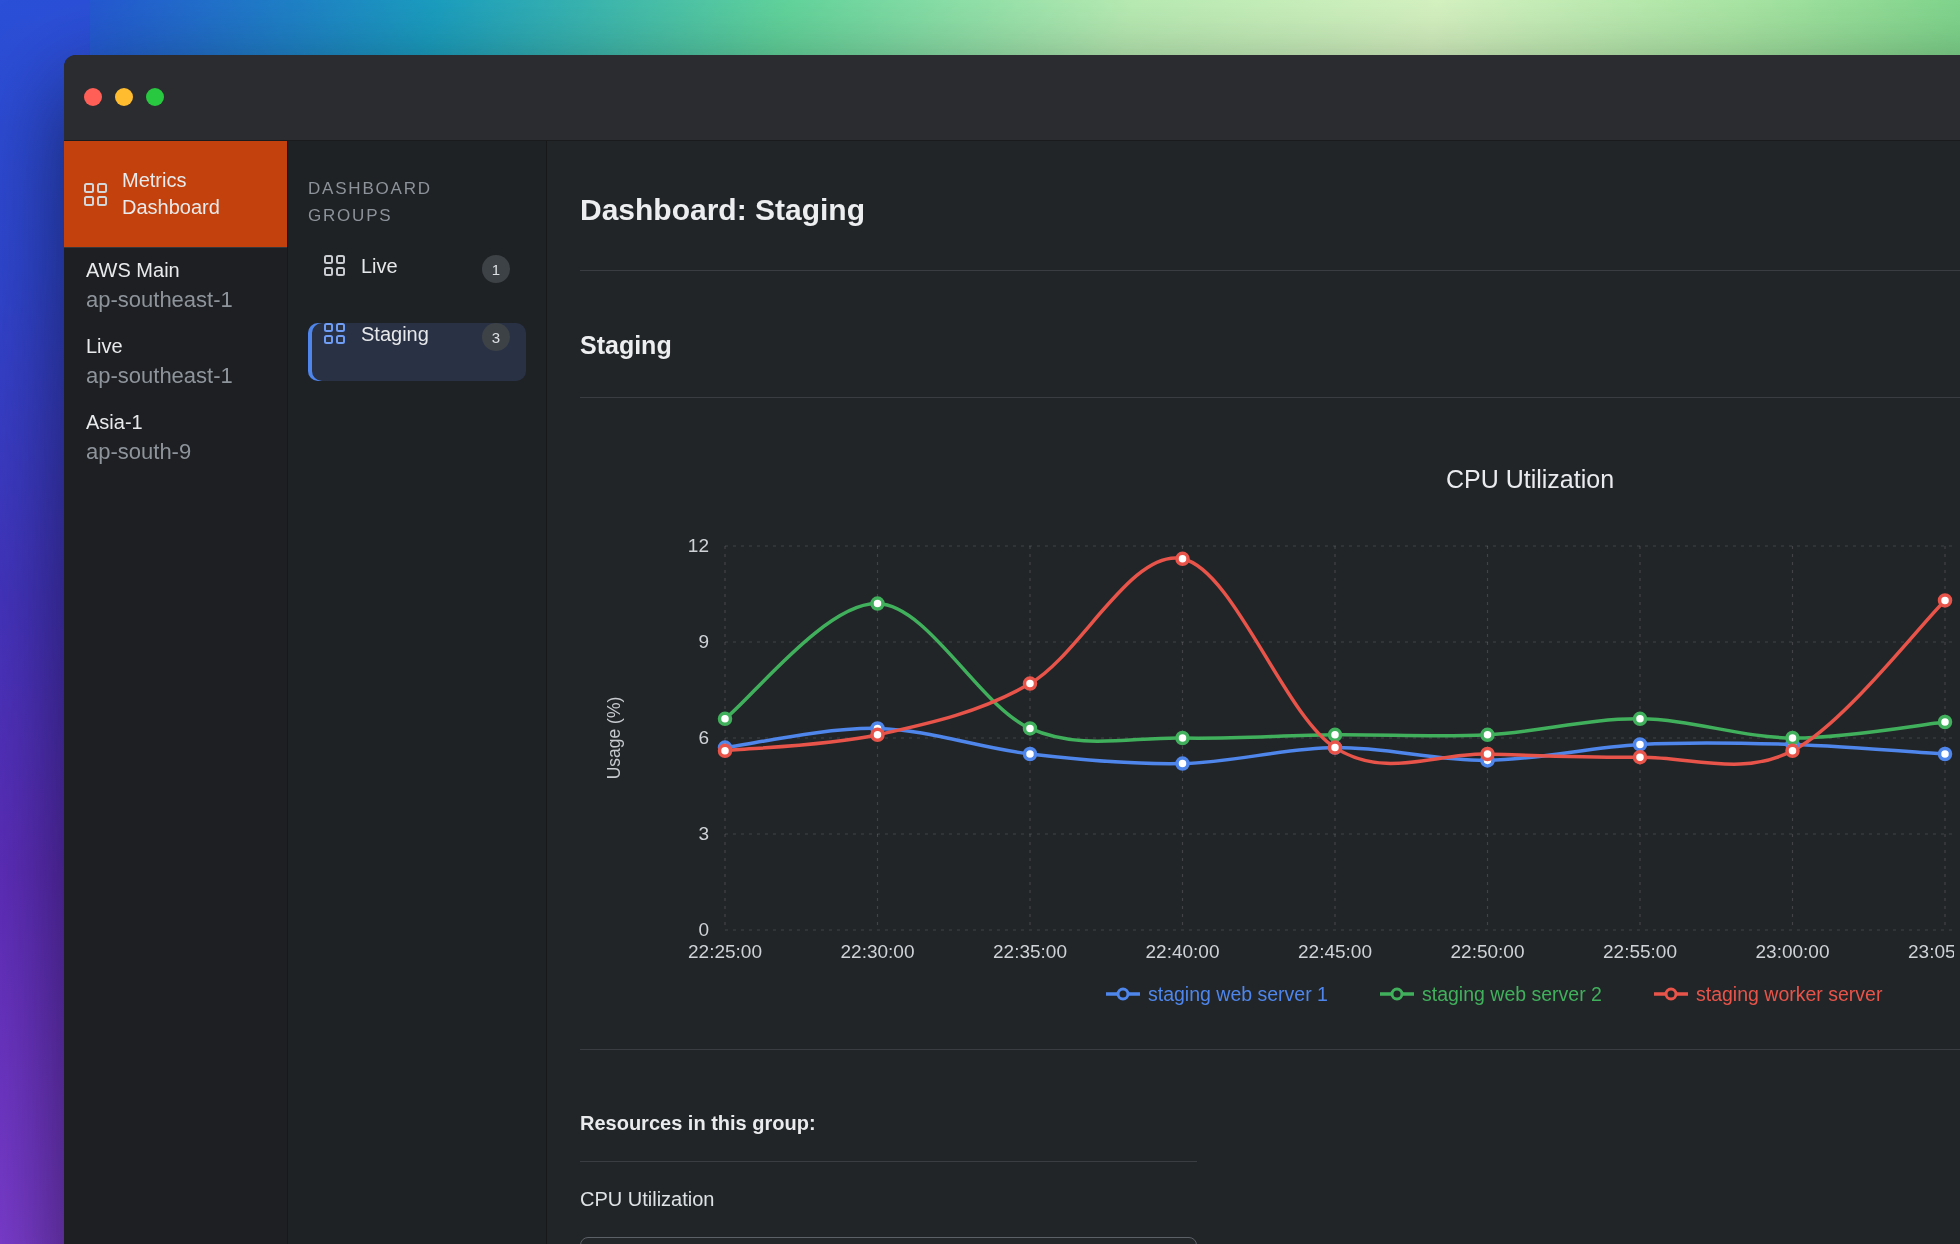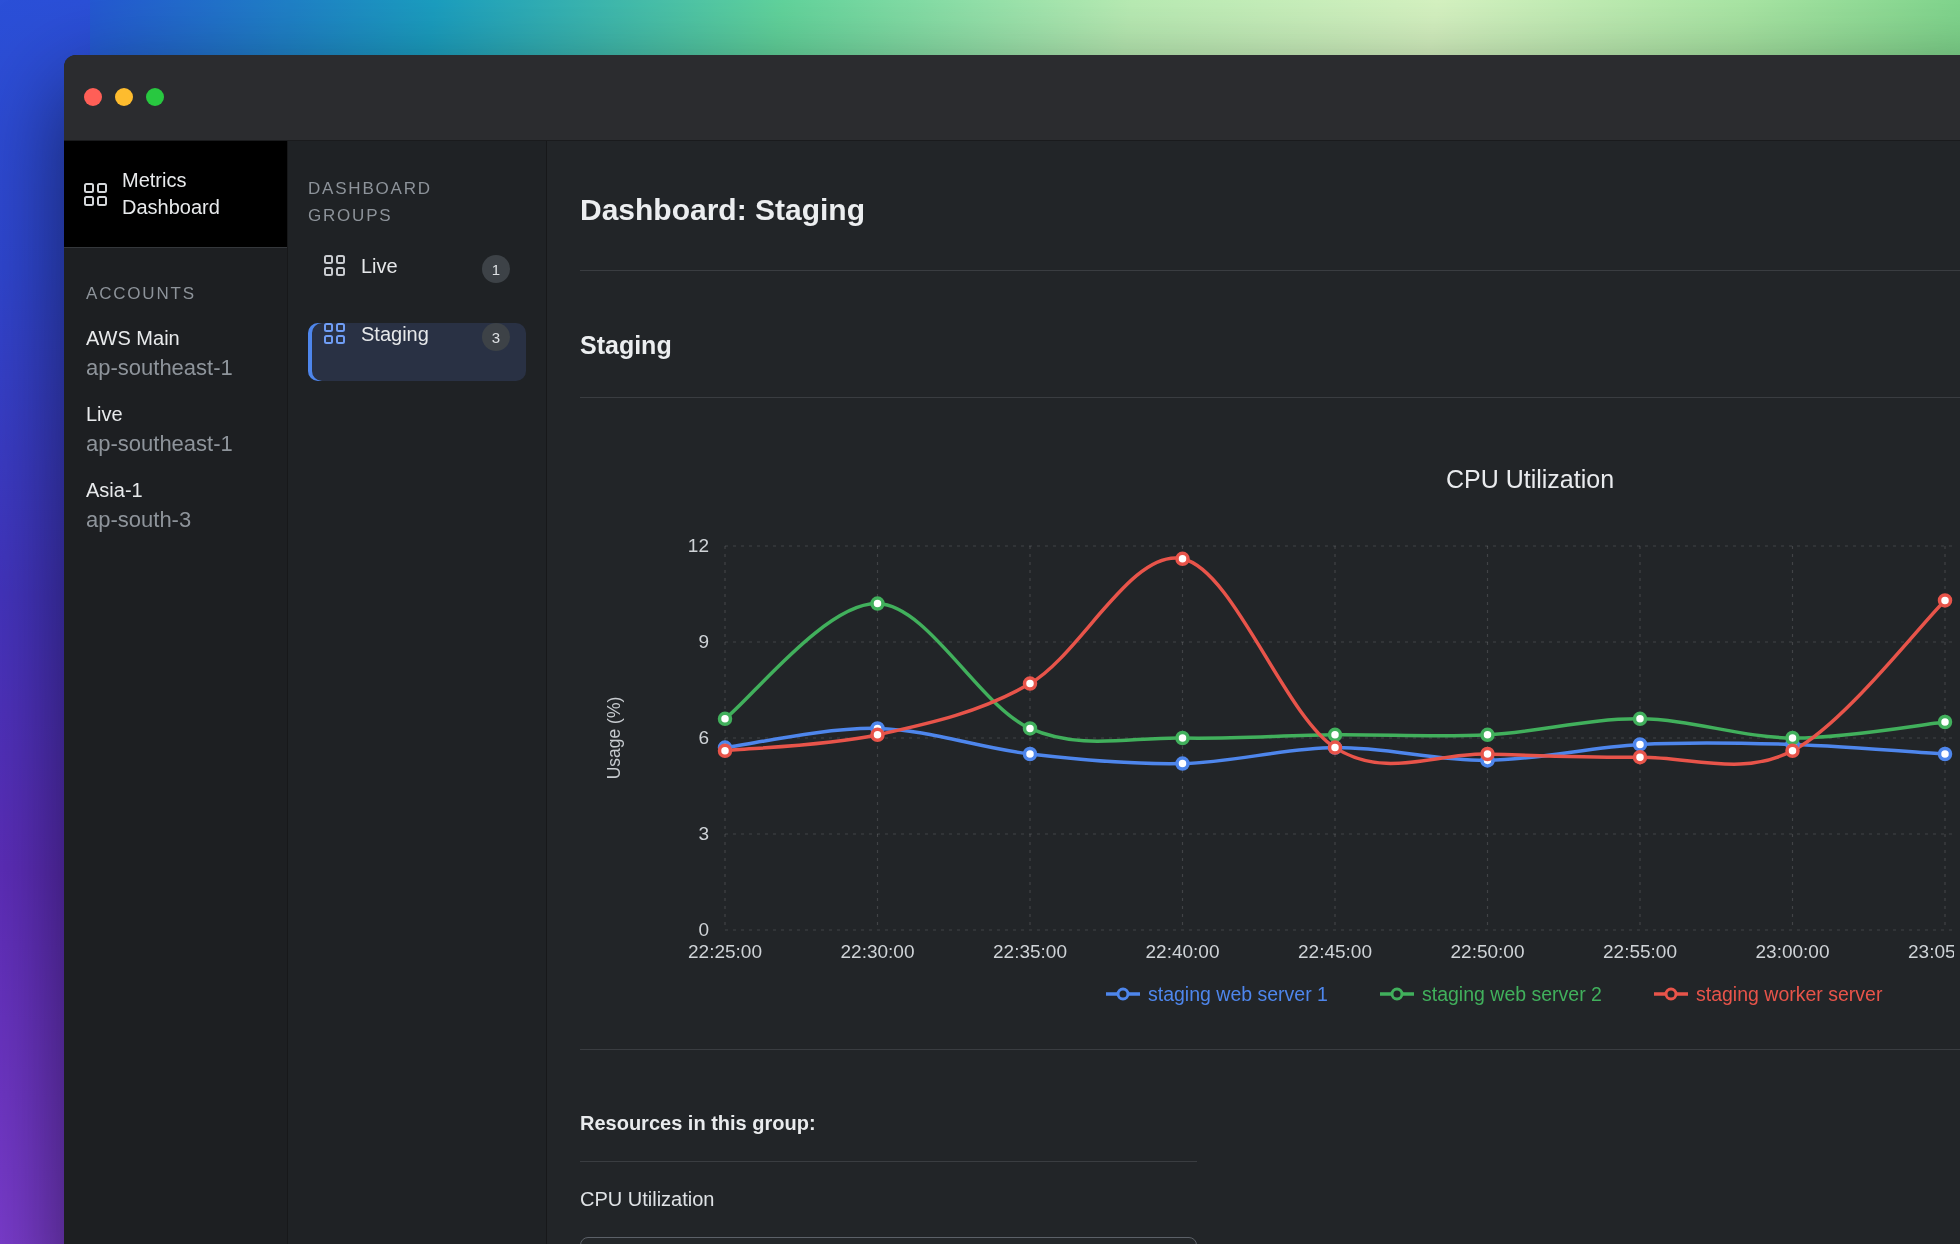--- a/index.html
+++ b/index.html
@@ -22,21 +22,21 @@
   .titlebar { height:86px; flex:none; background:#2b2c2f; border-bottom:1px solid #1a1b1d; position:relative; }
   .lights { position:absolute; left:20px; top:33px; display:flex; gap:13px; }
   .light { width:18px; height:18px; border-radius:50%; }
   .light.red { background:#ff5f57; }
   .light.yellow { background:#febc2e; }
   .light.green { background:#28c840; }
 
   .cols { flex:1; display:flex; min-height:0; }
 
   .sidebar { width:224px; flex:none; background:#1d1f22; border-right:1px solid #17181a; }
-  .app-tile { padding:26px 20px; background:#000000; border-bottom:1px solid #34373b; display:flex; align-items:center; gap:15px; cursor:default; }
+  .app-tile { padding:26px 20px; background:#c2410c; border-bottom:1px solid #34373b; display:flex; align-items:center; gap:15px; cursor:default; }
   .app-title { font-size:20px; line-height:1.35; color:#e8eaec; max-width:120px; }
   .grid-icon { display:grid; grid-template-columns:10px 10px; gap:3px; color:#d4d7da; flex:none; }
   .grid-icon i { display:block; width:10px; height:10px; border:2px solid currentColor; border-radius:2.5px; }
   .grid-icon.small { grid-template-columns:9px 9px; }
   .grid-icon.small i { width:9px; height:9px; }
 
   .section-label { font-size:17px; letter-spacing:1.8px; color:#8d939a; }
   .accounts-header { padding:36px 22px 12px; }
   .account { padding:11px 22px; cursor:pointer; }
   .account .name { font-size:20px; color:#e8eaec; margin-bottom:5px; }
@@ -88,33 +88,32 @@
     <div class="sidebar">
       <div class="app-tile">
         <span class="grid-icon">
             <i></i>
             <i></i>
             <i></i>
             <i></i>
           </span>
         <span class="app-title">Metrics Dashboard</span>
       </div>
-      <div class="section-label accounts-header">ACCOUNTS</div>
 
       <div class="account">
         <div class="name">AWS Main</div>
         <div class="region">ap-southeast-1</div>
       </div>
       <div class="account">
         <div class="name">Live</div>
         <div class="region">ap-southeast-1</div>
       </div>
       <div class="account">
         <div class="name">Asia-1</div>
-        <div class="region">ap-south-3</div>
+        <div class="region">ap-south-9</div>
       </div>
     </div>
 
     <div class="groups">
       <div class="section-label groups-header">DASHBOARD GROUPS</div>
 
       <div class="group-item">
         <span class="grid-icon small">
             <i></i>
             <i></i>

